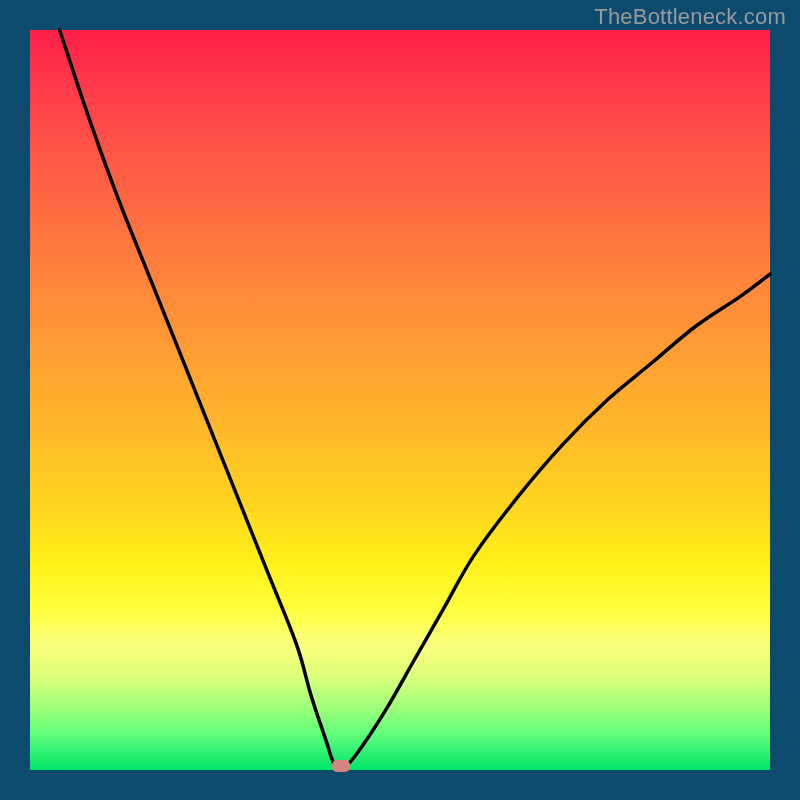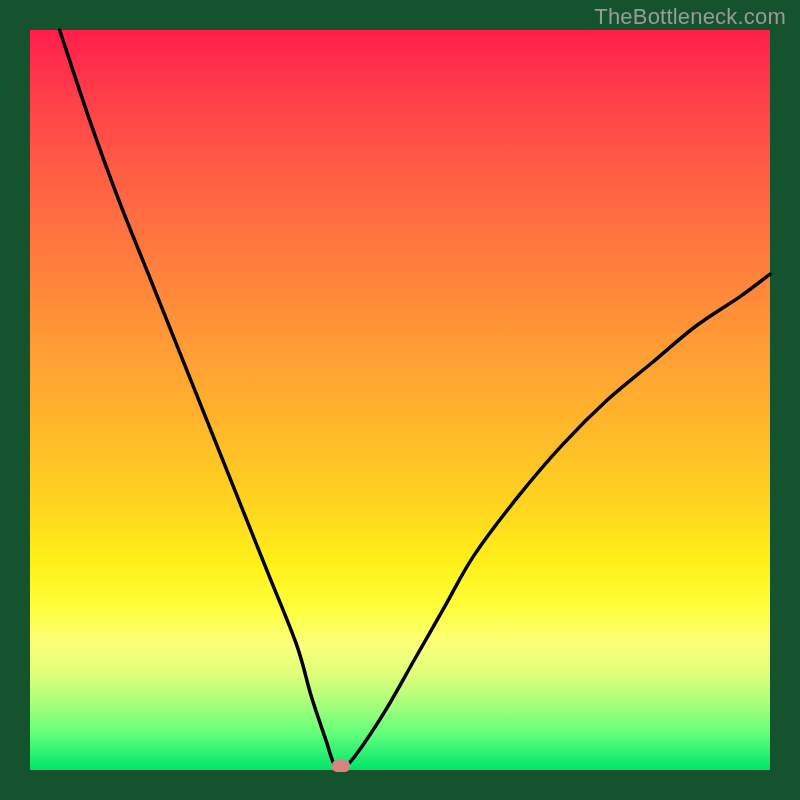--- a/index.html
+++ b/index.html
@@ -8,21 +8,21 @@
     width: 800px;
     height: 800px;
     overflow: hidden;
     background: #000;
     font-family: Arial, Helvetica, sans-serif;
   }
   .frame {
     position: relative;
     width: 800px;
     height: 800px;
-    background: #14532d;
+    background: #0c4a6e;
   }
   .plot-area {
     position: absolute;
     left: 30px;
     top: 30px;
     width: 740px;
     height: 740px;
     background: linear-gradient(
       to bottom,
       #ff1f4a 0%,

